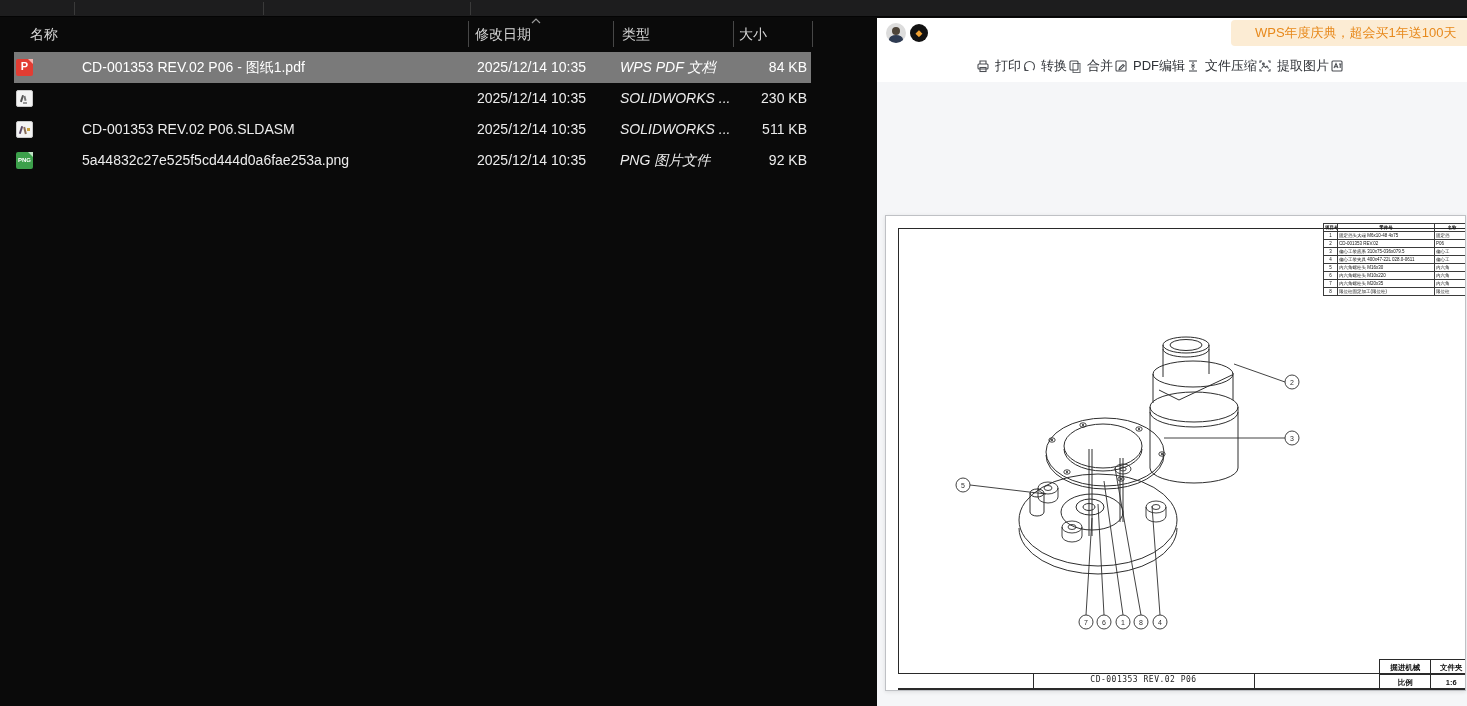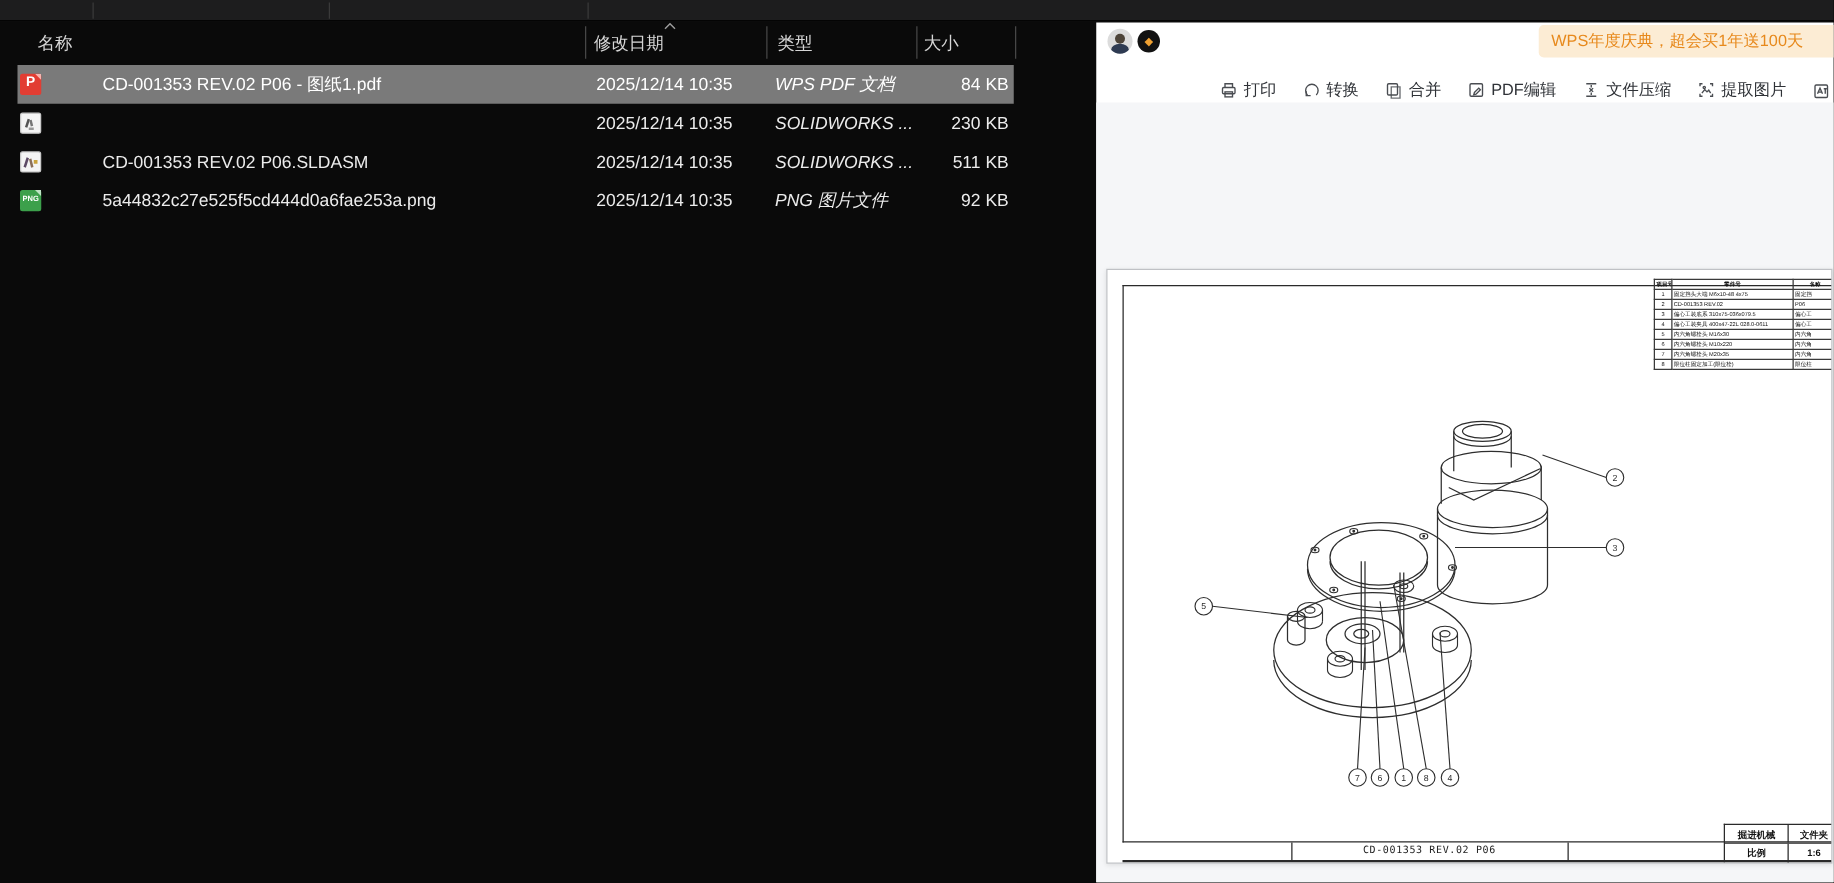--- a/index.html
+++ b/index.html
@@ -46,23 +46,23 @@
 
   
   .wps { position:absolute; left:877px; top:18px; width:590px; height:688px; background:#ffffff; }
   .avatar { position:absolute; left:9px; top:5px; width:20px; height:20px; border-radius:50%;
             background:#dcdcdc; overflow:hidden; }
   .avatar .head { position:absolute; left:6px; top:4px; width:8px; height:8px; border-radius:50%; background:#4d4439; }
   .avatar .body { position:absolute; left:3px; top:12px; width:14px; height:9px; border-radius:50% 50% 0 0; background:#2e3b52; }
   .member { position:absolute; left:33px; top:6px; width:18px; height:18px; border-radius:50%; background:#121212;
             color:#f0a132; font-size:9px; line-height:18px; text-align:center; }
   .banner { position:absolute; right:0; top:2px; height:26px; width:236px; background:#fcecd4; border-radius:4px 0 0 4px;
-            color:#e7891c; font-size:13px; line-height:26px; padding-left:10px; white-space:nowrap; overflow:hidden; }
-  .toolbar { position:absolute; left:98px; top:33px; width:492px; height:30px; display:flex; gap:20px;
-             align-items:flex-end; white-space:nowrap; overflow:hidden; }
+            color:#e7891c; font-size:13px; line-height:26px; padding-left:24px; white-space:nowrap; overflow:hidden; }
+  .toolbar { position:absolute; left:98px; top:33px; width:492px; height:30px; display:flex; 
+             align-items:center; white-space:nowrap; overflow:hidden; }
   .tbtn { display:flex; align-items:center; gap:4px; font-size:13px; color:#2f3237; flex:0 0 auto; cursor:default; }
   .tbtn svg { flex:0 0 auto; }
 
   .viewer { position:absolute; left:0; top:64px; width:590px; height:624px; background:#f5f6f8; }
 
   
   .sheet { position:absolute; left:885px; top:215px; width:581px; height:476px; background:#ffffff;
            border:1px solid #bfc1c5; box-shadow:0 1px 4px rgba(0,0,0,.10); overflow:hidden; }
   .frame { position:absolute; left:12px; top:12px; width:573px; height:446px;
            border:1.5px solid #2a2a2a; border-right:none; }

